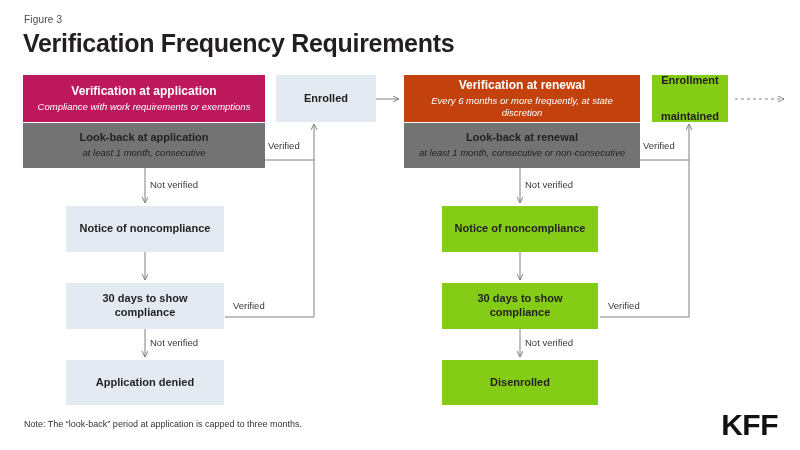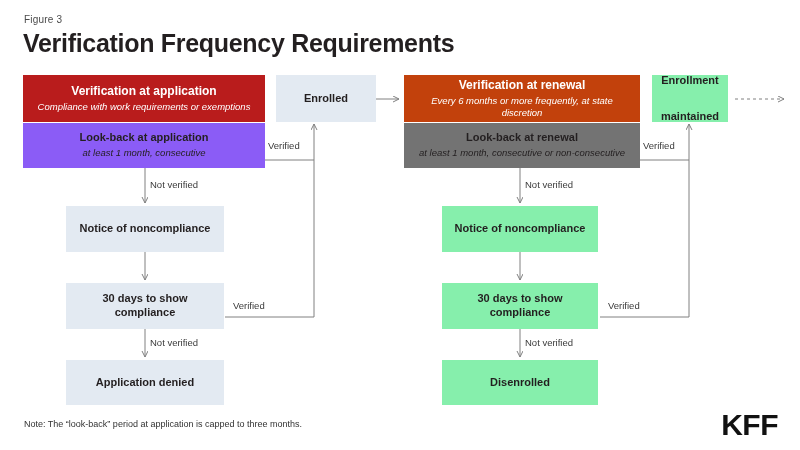--- a/index.html
+++ b/index.html
@@ -58,45 +58,45 @@
   }
   .box .b-sub {
     font-size: 9.5px;
     font-style: italic;
     font-weight: 400;
     line-height: 1.3;
     margin-top: 2px;
   }
 
   .hdr-blue {
-    background: #b91c1c;
+    background: #be185d;
     color: #ffffff;
     justify-content: center;
   }
   .hdr-blue .b-title { font-size: 12px; }
   .body-blue {
-    background: #8b5cf6;
+    background: #737373;
     color: #231f20;
   }
   .box-blue {
     background: #e3eaf2;
     color: #231f20;
   }
 
   .hdr-purple {
     background: #c2410c;
     color: #ffffff;
   }
   .hdr-purple .b-title { font-size: 12px; }
   .body-purple {
     background: #737373;
     color: #231f20;
   }
   .box-purple {
-    background: #86efac;
+    background: #84cc16;
     color: #231f20;
     gap: 22px;
   }
 
   
   #wires {
     position: absolute;
     left: 0;
     top: 0;
     width: 800px;

